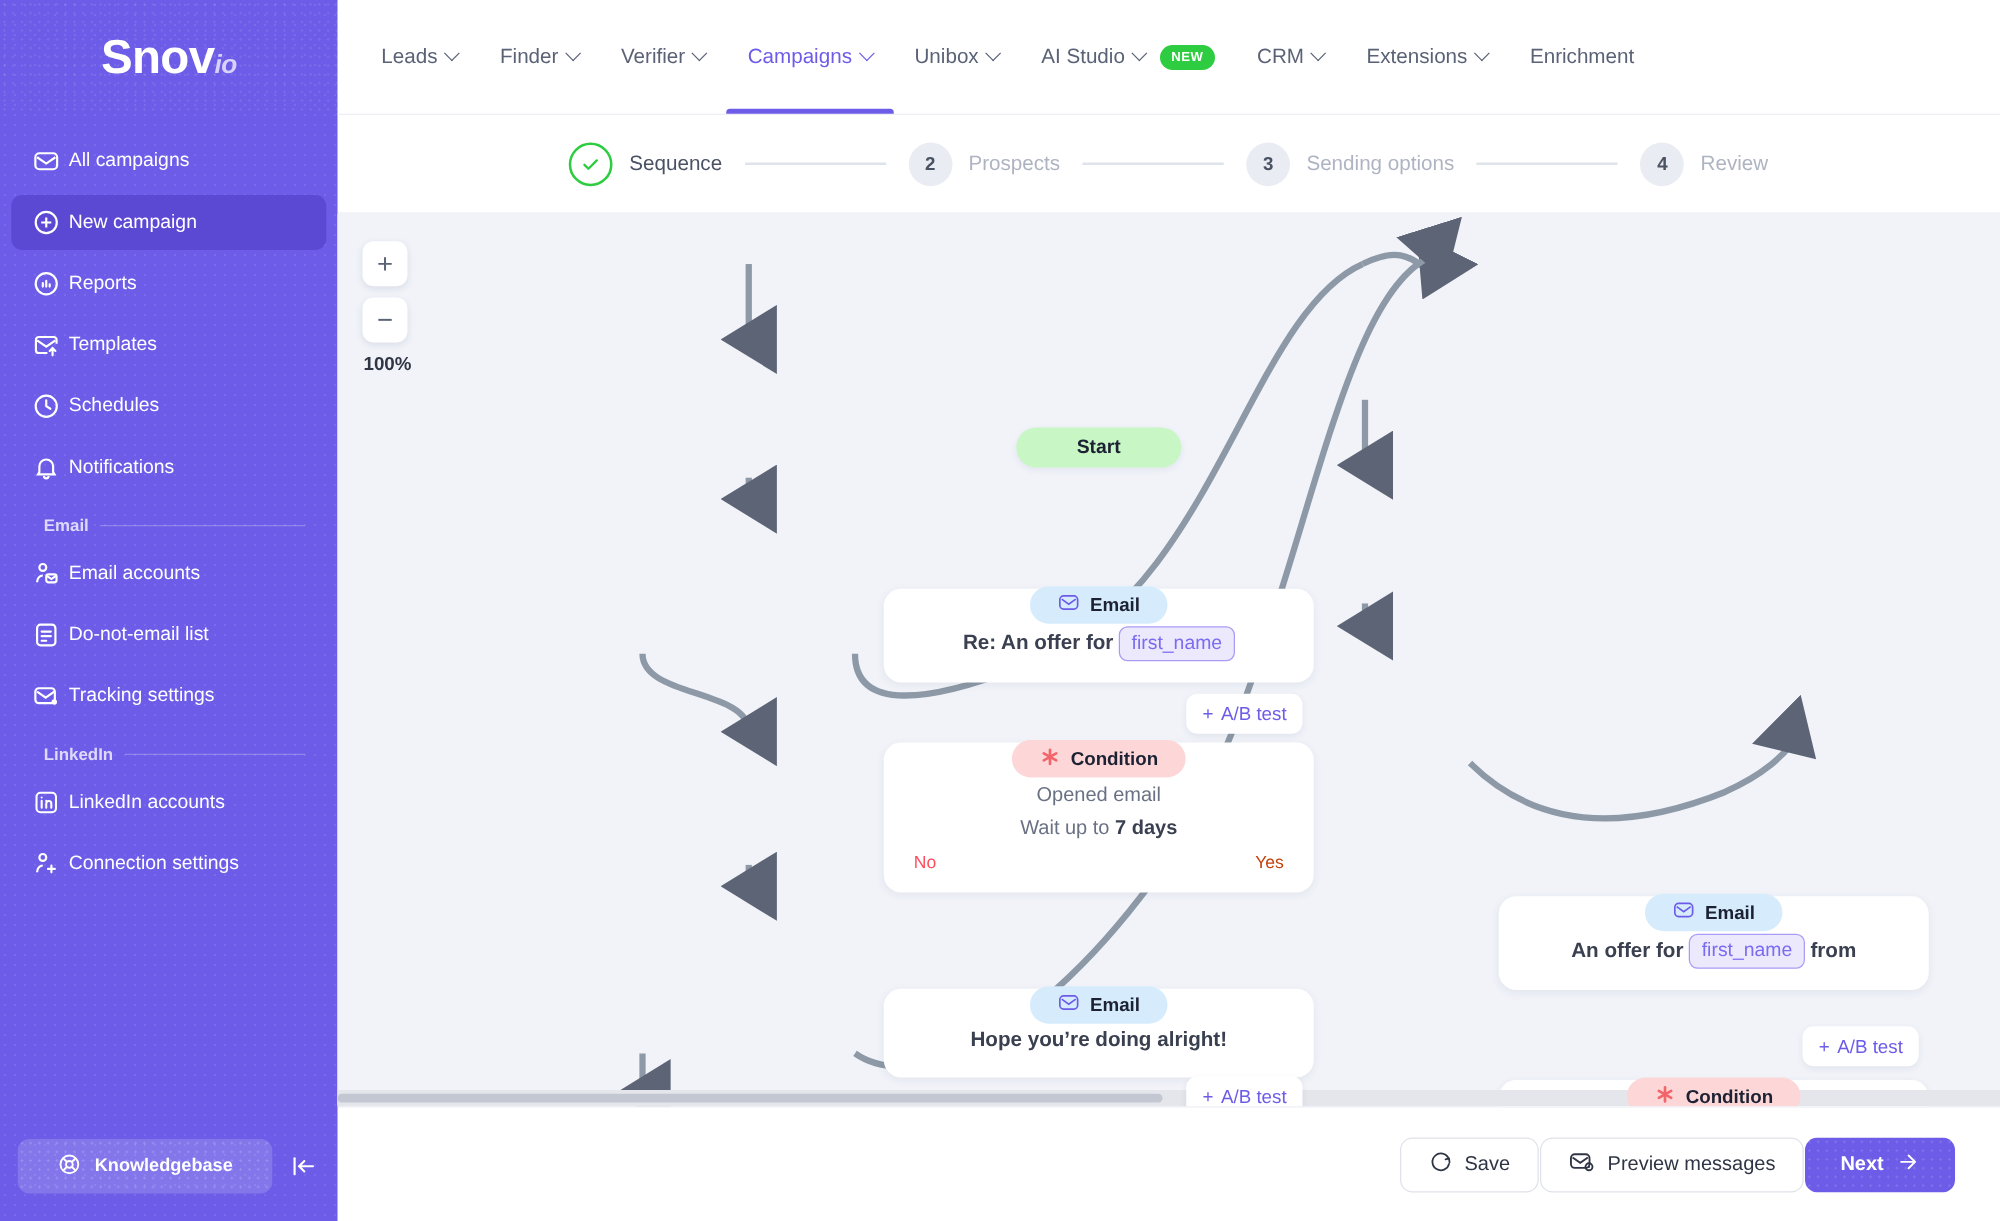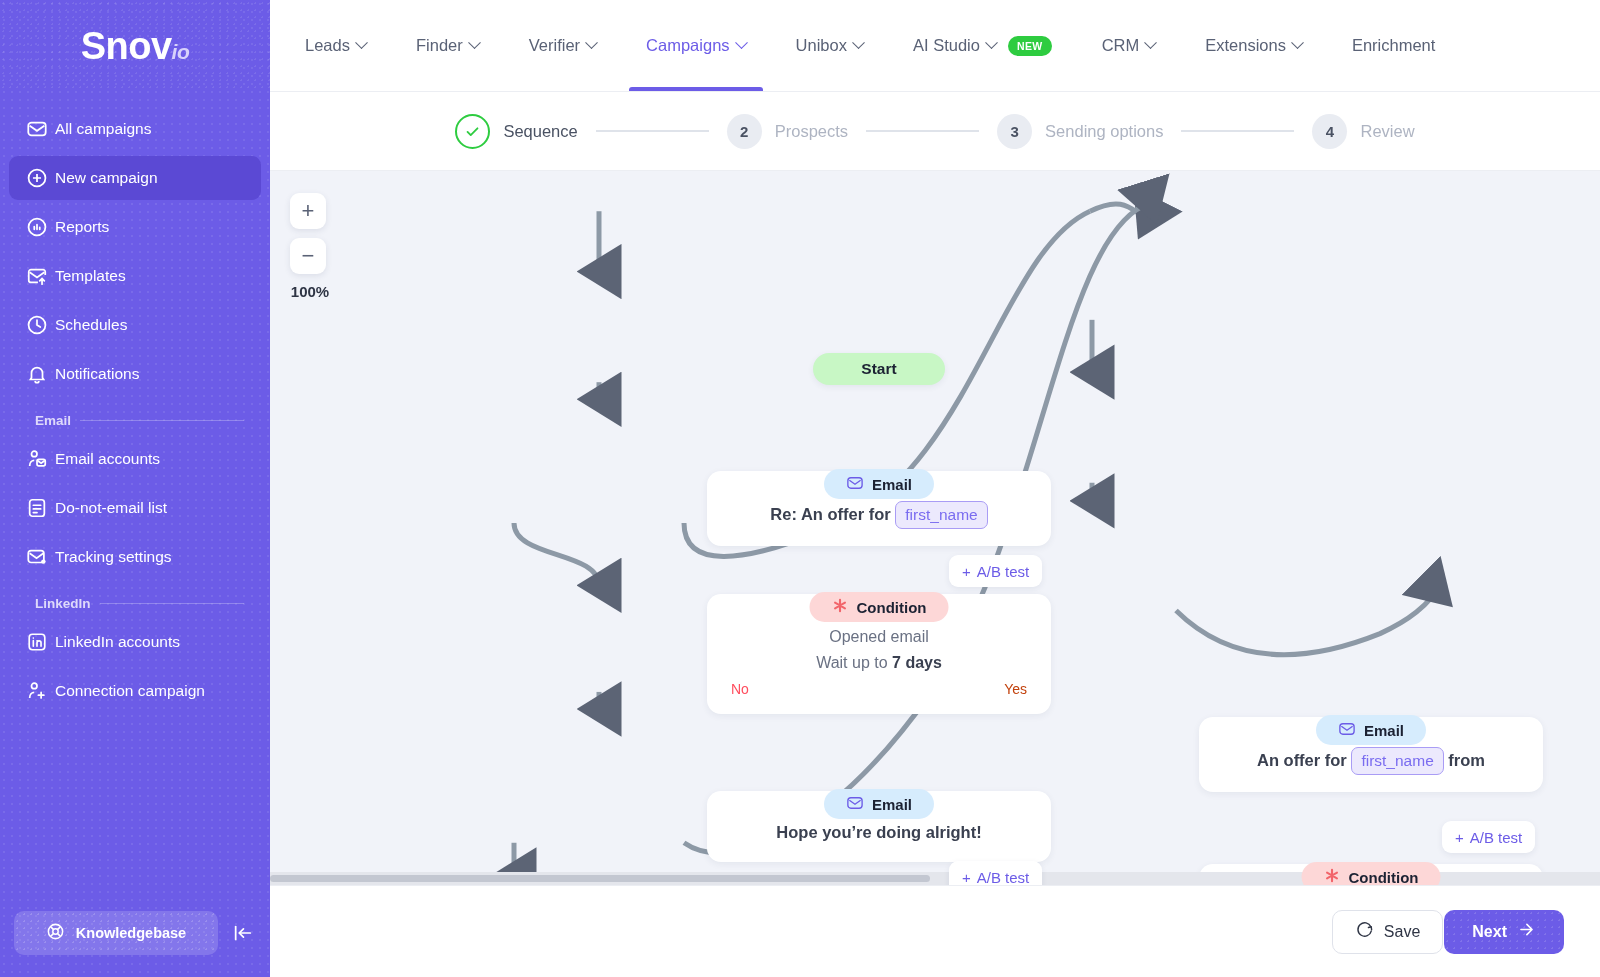--- a/index.html
+++ b/index.html
@@ -58,21 +58,21 @@
   }
   .collapse-btn { width: 26px; height: 26px; display:flex; align-items:center; justify-content:center; cursor:pointer; }
 
   
   .main { flex: 1; height: 977px; display: flex; flex-direction: column; background: #fff; min-width:0; }
 
   .topbar {
     height: 92px; border-bottom: 1px solid #eceef3;
     display: flex; align-items: center; padding: 0 0 0 18px; position: relative;
   }
-  .topnav { display: flex; align-items: center; gap: 16px; height: 100%; }
+  .topnav { display: flex; align-items: center; gap: 0px; height: 100%; }
   .topnav-item {
     display:flex; align-items:center; gap: 7px; height: 100%;
     padding: 0 17px; font-size: 16.5px; color: #5a6276; cursor: pointer;
     position: relative; white-space: nowrap;
   }
   .topnav-item.active { color: #6c5ce7; }
   .topnav-item.active::after {
     content:""; position:absolute; left:0; right:0; bottom:0; height: 4px;
     background:#6c5ce7; border-radius: 3px 3px 0 0;
   }
@@ -301,21 +301,21 @@
       </div>
 
       <div class="nav-item">
         <span class="ic">
             <svg width="22" height="22" viewBox="0 0 24 24" fill="none" stroke="#fff" stroke-width="1.9">
               <circle cx="9" cy="6.5" r="3"></circle>
               <path d="M4 19.5c0-3.6 2.3-6 5-6"></path>
               <path d="M16.5 13.5v6M13.5 16.5h6" stroke-linecap="round"></path>
             </svg>
           </span>
-        <span>Connection campaign</span>
+        <span>Connection settings</span>
       </div>
     </nav>
 
     <div class="sb-foot">
       <div class="kb-btn">
         <span><svg width="19" height="19" viewBox="0 0 24 24" fill="none" stroke="#fff" stroke-width="1.9">
               <circle cx="12" cy="12" r="9"></circle>
               <circle cx="12" cy="12" r="3.4"></circle>
               <path d="M5.6 5.6l4 4M14.4 14.4l4 4M18.4 5.6l-4 4M9.6 14.4l-4 4"></path>
             </svg></span>
@@ -434,21 +434,21 @@
 
           <path d="M822,148 L822,200" stroke="#8d99a6" stroke-width="5" fill="none" marker-end="url(#ah)"></path>
 
           <path d="M822,310 L822,328" stroke="#8d99a6" stroke-width="5" fill="none" marker-end="url(#ah)"></path>
 
           <path d="M906,437 C960,490 1030,492 1110,460 C1150,442 1160,425 1167,418" stroke="#8d99a6" stroke-width="5" fill="none" marker-end="url(#ah)"></path>
 
           <path d="M737,437 C737,470 742,490 748,520" stroke="#8d99a6" stroke-width="5" fill="none"></path>
         </svg>
 
-        <div class="node" style="left:543px; top:182px; width:132px;">
+        <div class="node" style="left:543px; top:171px; width:132px;">
           <div class="start-node">Start</div>
         </div>
 
         <div class="node" style="left:437px; top:300px; width:344px;">
           <div class="node-pill pill-email">
             <span><svg width="18" height="18" viewBox="0 0 24 24" fill="none" stroke="#6c5ce7" stroke-width="1.8">
                   <rect x="2.5" y="5" width="19" height="14" rx="4"></rect>
                   <path d="M4.5 8.4l7.5 5.3 7.5-5.3"></path>
                 </svg></span>
             <span>Email</span>
@@ -539,20 +539,29 @@
     </div>
 
     <footer class="footer">
       <div class="btn btn-outline">
         <span><svg width="19" height="19" viewBox="0 0 24 24" fill="none" stroke="#2f3545" stroke-width="1.8" stroke-linecap="round" stroke-linejoin="round">
               <path d="M20 8.5A8.5 8.5 0 1 0 20.5 14"></path>
               <path d="M17 9.5l3.5-1 .5 4"></path>
             </svg></span>
         <span>Save</span>
       </div>
+      <div class="btn btn-outline">
+        <span><svg width="21" height="21" viewBox="0 0 24 24" fill="none" stroke="#2f3545" stroke-width="1.7">
+              <rect x="2" y="5" width="17" height="12.5" rx="3.5"></rect>
+              <path d="M3.5 8l7 4.8L17.5 8"></path>
+              <circle cx="18.5" cy="16.5" r="3.2"></circle>
+              <circle cx="18.5" cy="16.5" r="1" fill="#2f3545" stroke="none"></circle>
+            </svg></span>
+        <span>Preview messages</span>
+      </div>
       <div class="btn btn-primary">
         <span>Next</span>
         <span><svg width="19" height="19" viewBox="0 0 24 24" fill="none" stroke="#fff" stroke-width="2" stroke-linecap="round" stroke-linejoin="round">
               <path d="M5 12h13M12.5 5.5L19 12l-6.5 6.5"></path>
             </svg></span>
       </div>
     </footer>
 
   </section>
 </div>

